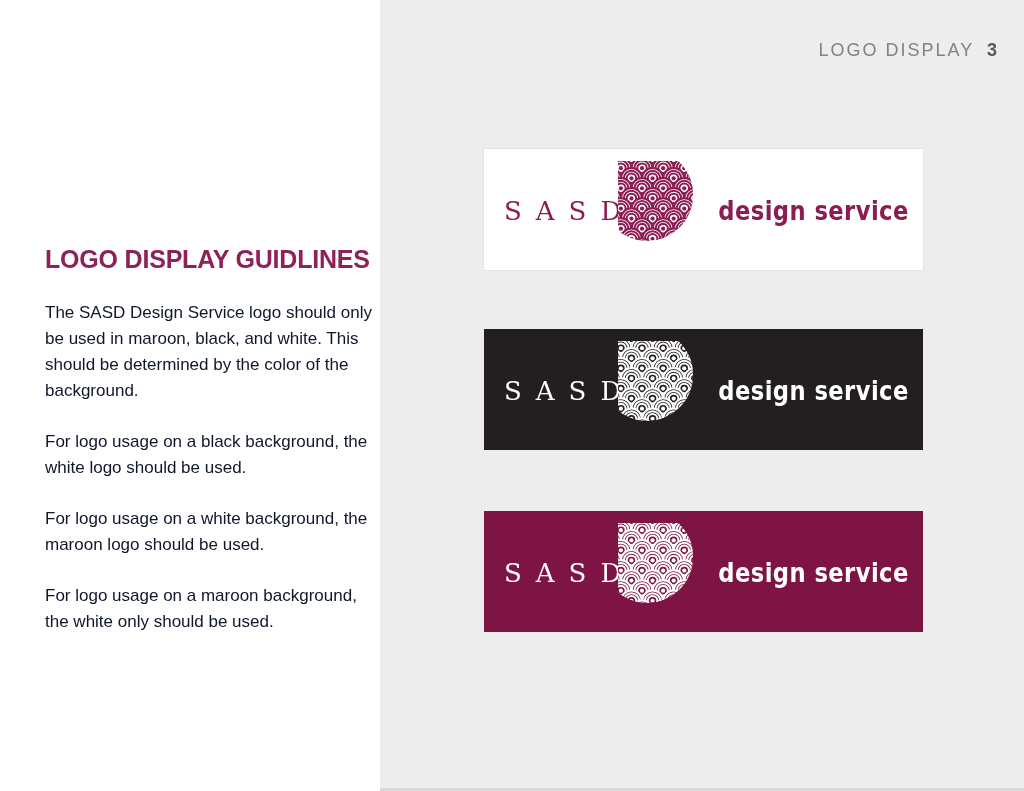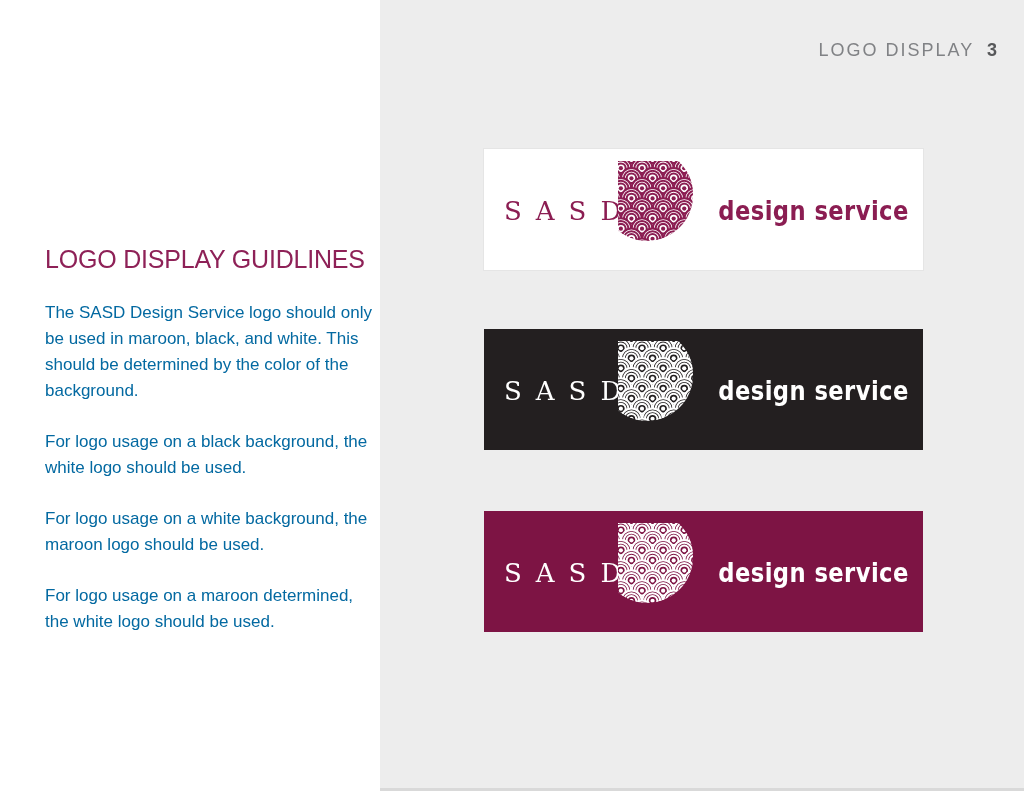--- a/index.html
+++ b/index.html
@@ -9,26 +9,26 @@
     width: 1024px; height: 791px;
     position: relative; overflow: hidden;
   }
   .page { position: absolute; inset: 0; width: 1024px; height: 791px; background: #ffffff; }
 
   
   .left-col {
     position: absolute; left: 45px; top: 242px; width: 330px;
   }
   .left-col h1 {
-    font-size: 25px; font-weight: normal; letter-spacing: -0.2px;
+    font-size: 25px; font-weight: bold; letter-spacing: -0.2px;
     color: #8e2157; line-height: 34px; margin-bottom: 24px;
     white-space: nowrap;
   }
   .left-col p {
-    font-size: 17px; line-height: 26px; color: #0369a1;
+    font-size: 17px; line-height: 26px; color: #0f172a;
     margin-bottom: 25px;
   }
 
   
   .right-panel {
     position: absolute; left: 380px; top: 0; width: 644px; height: 791px;
     background: #ededed;
   }
   .right-panel::after {
     content: ""; position: absolute; left: 0; right: 0; bottom: 0; height: 3px;
@@ -70,21 +70,21 @@
 </head>
 <body>
 
 <div class="page">
 
   <div class="left-col">
     <h1>LOGO DISPLAY GUIDLINES</h1>
     <p>The SASD Design Service logo should only be used in maroon, black, and white. This should be determined by the color of the background.</p>
     <p>For logo usage on a black background, the white logo should be used.</p>
     <p>For logo usage on a white background, the maroon logo should be used.</p>
-    <p>For logo usage on a maroon determined, the white logo should be used.</p>
+    <p>For logo usage on a maroon background, the white only should be used.</p>
   </div>
 
   <div class="right-panel">
 
     <div class="running-header">
       <span>LOGO DISPLAY</span>
       <span class="pgnum">3</span>
     </div>
 
     <div class="card card--white">

